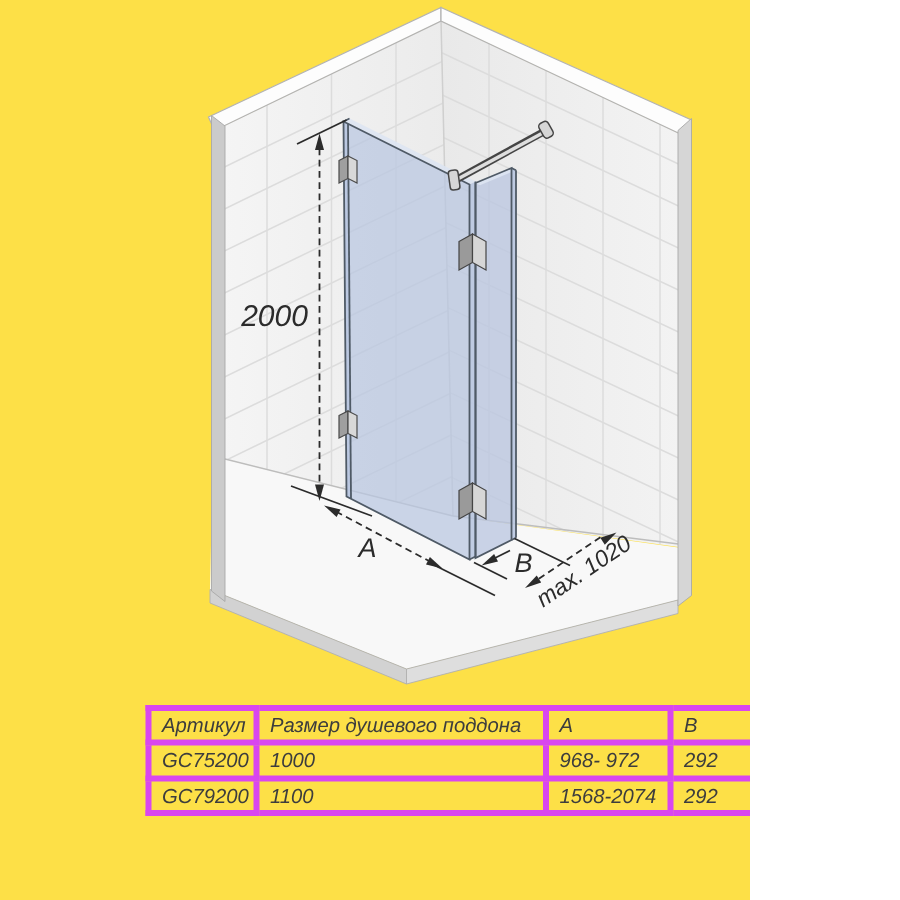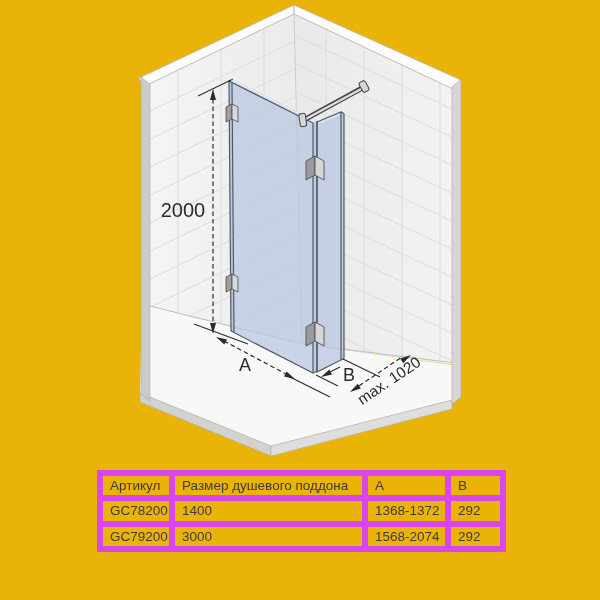--- a/index.html
+++ b/index.html
@@ -1,31 +1,31 @@
 <!DOCTYPE html>
 <html><head>
 <meta charset="utf-8">
 <style>
   html,body{margin:0;padding:0;background:#ffffff;}
-  .page{position:relative;width:600px;height:600px;background:#eab308;overflow:hidden;
-        font-family:"Liberation Sans","DejaVu Sans",sans-serif;}
+  .page{position:relative;width:500px;height:600px;background:#fde047;overflow:hidden;
+        font-family:"Liberation Sans","DejaVu Sans",sans-serif;font-style:italic;}
   .diagram-svg{position:absolute;left:0;top:0;}
   .dim{stroke:#2b2b2b;stroke-width:1.1;fill:none;}
   .dim-dash{stroke:#2b2b2b;stroke-width:1.2;fill:none;stroke-dasharray:4.5 3;}
   .dim-arrow{fill:#2b2b2b;stroke:none;}
   .dim-text{fill:#2b2b2b;}
   .grout{stroke:#dcdcdc;stroke-width:1;fill:none;}
   .baseline{stroke:#bdbdbd;stroke-width:1;fill:none;}
   .edge-band{fill:#fdfdfd;stroke:#b3b3b3;stroke-width:0.8;}
   .glass-line{stroke:#4f5a66;stroke-width:1.2;fill:none;}
   .metal{fill:#d6d6d6;stroke:#454545;stroke-width:1;}
   .table-wrap{position:absolute;left:97px;top:470px;width:403px;}
   table.spec{border-collapse:collapse;table-layout:fixed;width:403px;
              font-size:13.5px;color:#3d3d3d;}
-  table.spec th,table.spec td{border:6px solid #d946ef;font-weight:normal;
+  table.spec th,table.spec td{border:4px solid #d946ef;font-weight:normal;
              text-align:left;padding:0 2px 0 7px;height:19.3px;line-height:19.3px;
              white-space:nowrap;overflow:hidden;}
 </style>
 </head>
 <body>
 
 <div class="page">
 
   <svg class="diagram-svg" width="600" height="465" viewBox="0 0 600 465">
     <defs>
@@ -188,28 +188,28 @@
       <thead>
           <tr>
             <th>Артикул</th>
             <th>Размер душевого поддона</th>
             <th>A</th>
             <th>B</th>
           </tr>
         </thead>
       <tbody>
           <tr>
-            <td>GC78200</td>
-            <td>1400</td>
-            <td>1368-1372</td>
+            <td>GC75200</td>
+            <td>1000</td>
+            <td>968- 972</td>
             <td>292</td>
           </tr>
           <tr>
             <td>GC79200</td>
-            <td>3000</td>
+            <td>1100</td>
             <td>1568-2074</td>
             <td>292</td>
           </tr>
         </tbody>
     </table>
   </div>
 
 </div>
 
 </body></html>

